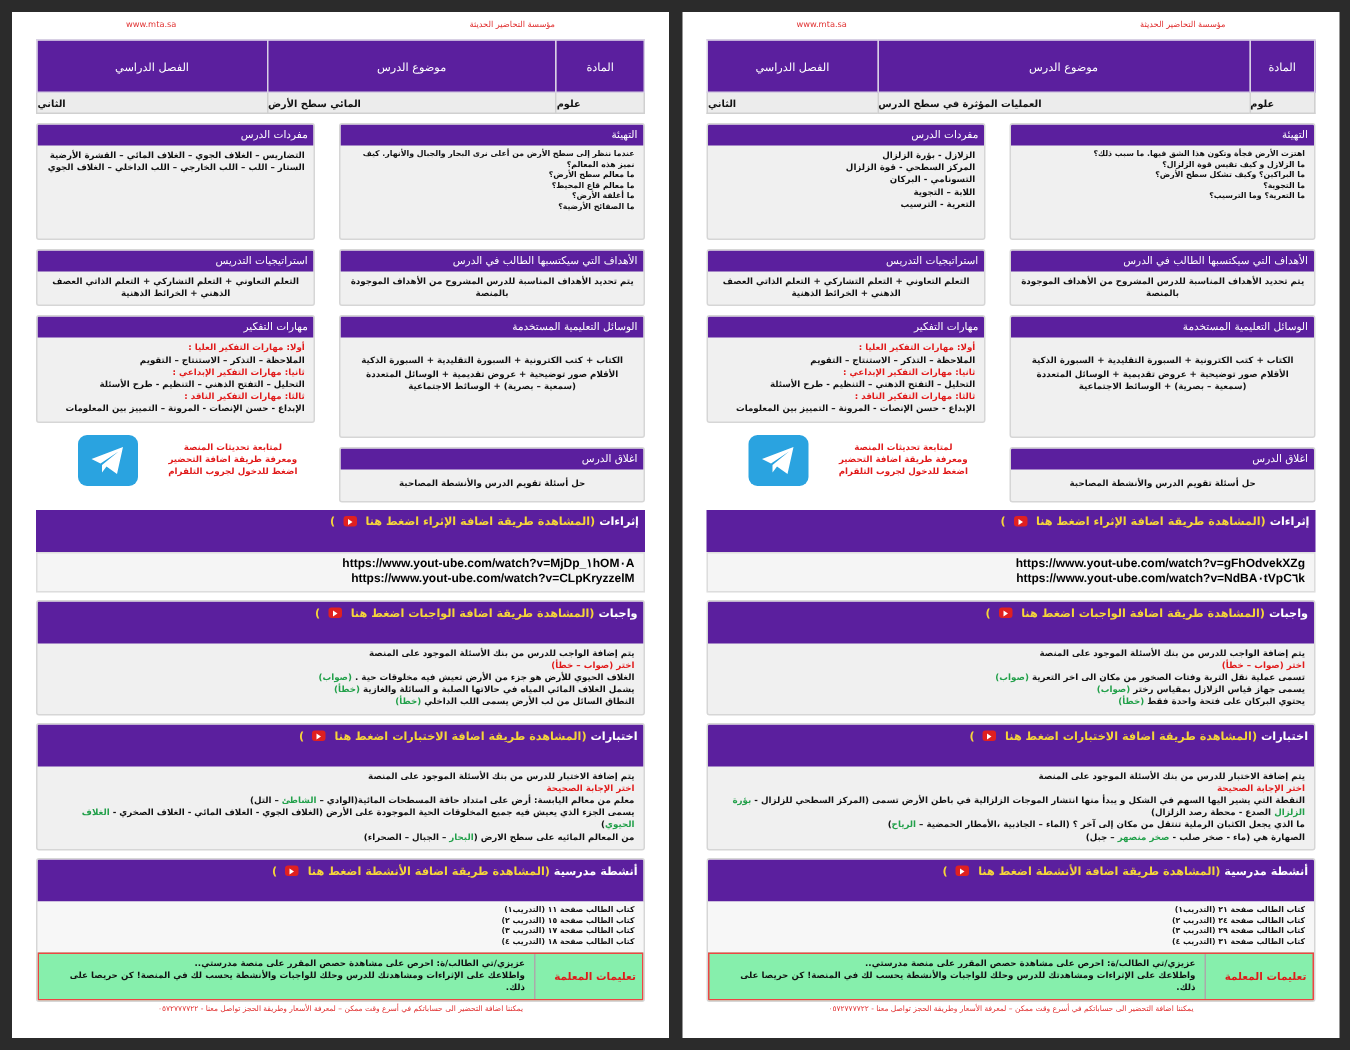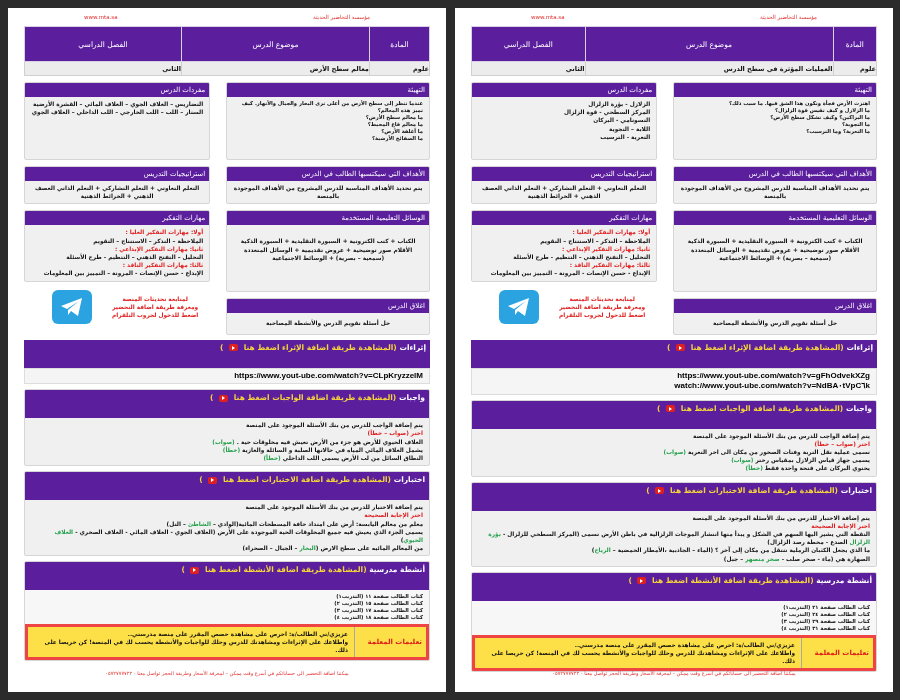--- a/index.html
+++ b/index.html
@@ -8,41 +8,41 @@
   .page {
     position: absolute; top: 8px; width: 438px; height: 684px; background: #ffffff;
     direction: rtl; padding: 0 16px; overflow: hidden;
   }
   #page-left { left: 8px; }
   #page-right { left: 455px; }
   .topline { display: flex; justify-content: space-between; height: 14px; align-items: center; padding: 0 60px 0 60px; margin-top: 2px; }
   .topline span { color: #e03030; font-size: 5.5px; }
   .info-table { width: 100%; border-collapse: collapse; margin-top: 2px; }
   .info-table th { background: #5b1f9e; color: #fff; font-size: 7.5px; font-weight: normal; height: 35px; border: 1px solid #d8d0e4; }
-  .info-table td { background: #ececec; font-size: 6.5px; font-weight: bold; text-align: right; height: 14px; border: 1px solid #d0d0d0; color:#111; }
+  .info-table td { background: #ececec; font-size: 6.5px; font-weight: bold; text-align: left; height: 14px; border: 1px solid #d0d0d0; color:#111; }
   .row2 { display: flex; gap: 16px; margin-top: 6px; }
   .col-r { width: 208px; }
   .col-l { width: 190px; }
   .box { background: #f0f0f0; border: 1px solid #d6d6d6; border-radius: 2px; overflow: hidden; }
   .box-h { background: #5b1f9e; color: #fff; font-size: 7px; height: 14px; line-height: 14px; padding: 0 4px; }
   .box-b { font-size: 5.8px; line-height: 8.2px; padding: 3px 6px; color: #111; font-weight: bold; }
   .center { text-align: center; }
   .red { color: #e01b1b; }
   .green { color: #22a04a; }
   .fullbox { margin-top: 5px; }
   .full-h { background: #5b1f9e; height: 28px; line-height: 15px; padding: 0 4px; font-size: 7.5px; font-weight: bold; }
   .full-h .t1 { color: #fff; }
   .full-h .t2 { color: #f5d53a; }
   .yt { display: inline-block; width: 9px; height: 7px; background: #e02020; border-radius: 2px; vertical-align: middle; margin: 0 3px; position: relative; }
   .yt::after { content: ""; position: absolute; left: 3px; top: 1.5px; border-left: 3px solid #fff; border-top: 2px solid transparent; border-bottom: 2px solid transparent; }
   .links { direction: ltr; text-align: right; font-family: "Liberation Sans", sans-serif; font-weight: bold; font-size: 8px; line-height: 10.5px; padding: 2px 6px; background: #f5f5f5; border: 1px solid #ddd; }
   .tele-row { display: flex; align-items: center; gap: 8px; padding: 4px 0; height: 50px; }
   .tele-icon { width: 40px; height: 34px; border-radius: 6px; background: #2aa3e0; display: flex; align-items: center; justify-content: center; }
   .tele-text { color: #e01b1b; font-size: 5.8px; line-height: 8px; font-weight: bold; text-align: center; width: 110px; }
-  .notes-row { display: flex; background: #fde047; border: 3px solid #ef4444; }
+  .notes-row { display: flex; background: #86efac; border: 1px solid #ef4444; }
   .notes-label { width: 72px; color: #e01b1b; font-size: 7px; font-weight: bold; display: flex; align-items: center; padding-right: 4px; border-left: 1px solid #aaa; }
   .notes-text { flex: 1; font-size: 5.8px; line-height: 8px; font-weight: bold; padding: 3px 6px; color: #111; }
   .footer { position: absolute; bottom: 16px; left: 0; right: 0; text-align: center; color: #e03030; font-size: 5px; }
   .small { font-size: 5.2px; line-height: 7px; }
 </style>
 </head>
 <body>
 
 <div id="page-left" class="page">
   <div class="topline">
@@ -51,21 +51,21 @@
   </div>
   <table class="info-table">
     <tbody>
         <tr>
       <th>المادة</th>
       <th>موضوع الدرس</th>
       <th>الفصل الدراسي</th>
     </tr>
     <tr>
       <td>علوم</td>
-      <td>معالم سطح الأرض</td>
+      <td>المائي سطح الأرض</td>
       <td>الثاني</td>
     </tr>
   </tbody>
     </table>
 
   <div class="row2">
     <div class="col-r box" style="height:78px">
       <div class="box-h">التهيئة</div>
       <div class="box-b small">
           <div>عندما ننظر إلى سطح الأرض من أعلى نرى البحار والجبال والأنهار. كيف نميز هذه المعالم؟</div>
@@ -134,20 +134,21 @@
   </div>
 
   <div class="fullbox">
     <div class="full-h">
       <span class="t1">إثراءات</span>
       <span class="t2">(المشاهدة طريقة اضافة الإثراء اضغط هنا</span>
       <span class="yt"></span>
       <span class="t2">)</span>
     </div>
     <div class="links">
+        <div>https://www.yout-ube.com/watch?v=MjDp_١hOM٠A</div>
         <div>https://www.yout-ube.com/watch?v=CLpKryzzelM</div>
       </div>
   </div>
 
   <div class="fullbox box">
     <div class="full-h">
       <span class="t1">واجبات</span>
       <span class="t2">(المشاهدة طريقة اضافة الواجبات اضغط هنا</span>
       <span class="yt"></span>
       <span class="t2">)</span>
@@ -299,21 +300,21 @@
 
   <div class="fullbox">
     <div class="full-h">
       <span class="t1">إثراءات</span>
       <span class="t2">(المشاهدة طريقة اضافة الإثراء اضغط هنا</span>
       <span class="yt"></span>
       <span class="t2">)</span>
     </div>
     <div class="links">
         <div>https://www.yout-ube.com/watch?v=gFhOdvekXZg</div>
-        <div>watch://www.yout-ube.com/watch?v=NdBA٠tVpC٦k</div>
+        <div>https://www.yout-ube.com/watch?v=NdBA٠tVpC٦k</div>
       </div>
   </div>
 
   <div class="fullbox box">
     <div class="full-h">
       <span class="t1">واجبات</span>
       <span class="t2">(المشاهدة طريقة اضافة الواجبات اضغط هنا</span>
       <span class="yt"></span>
       <span class="t2">)</span>
     </div>

